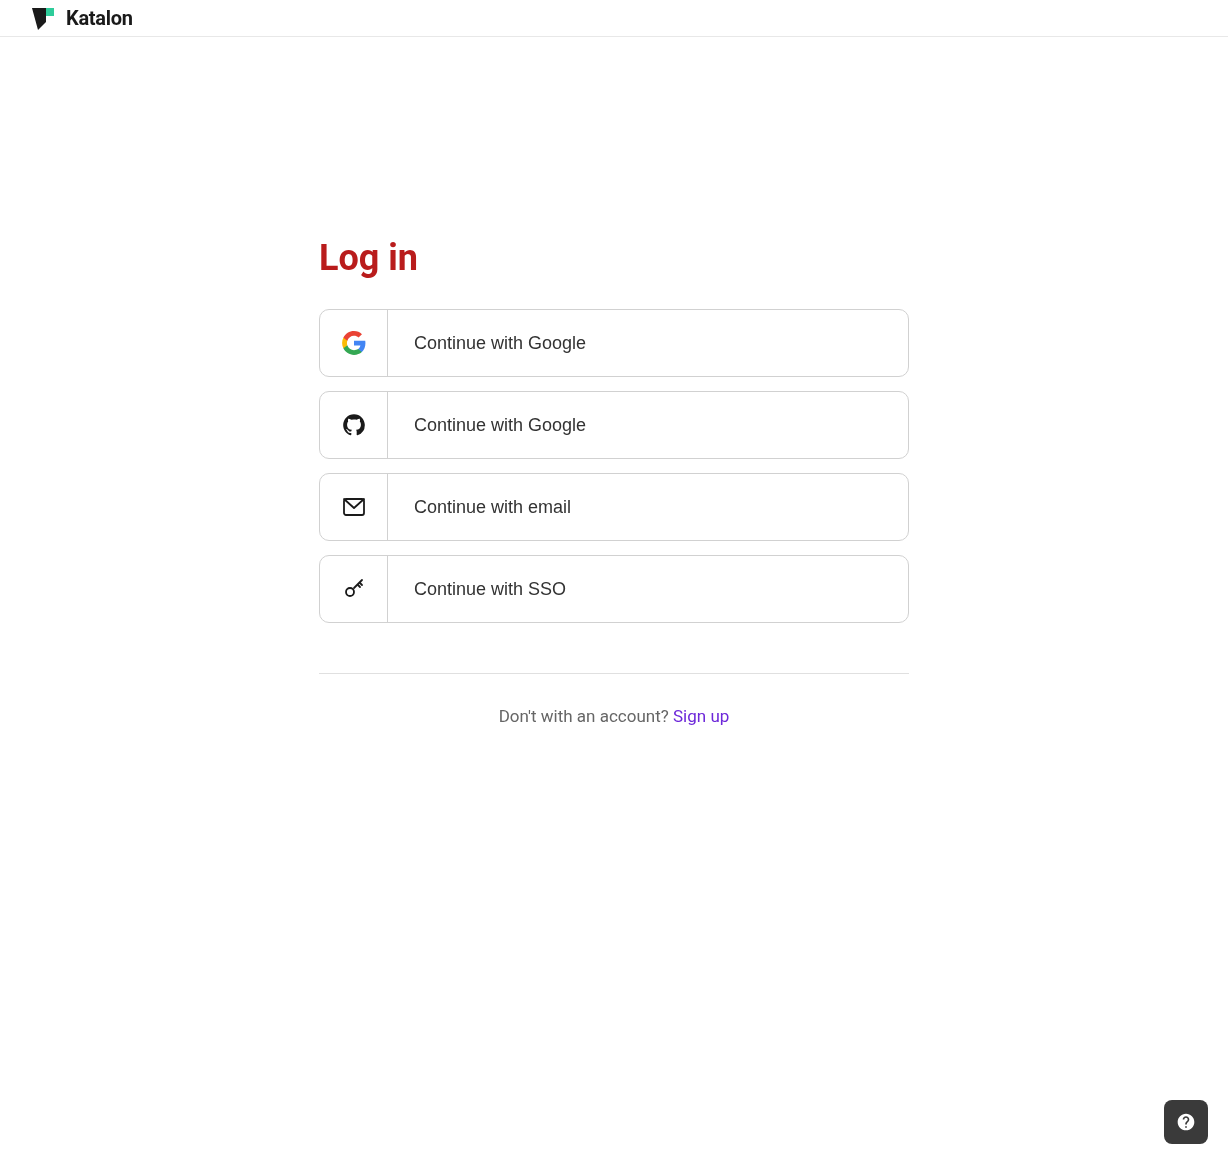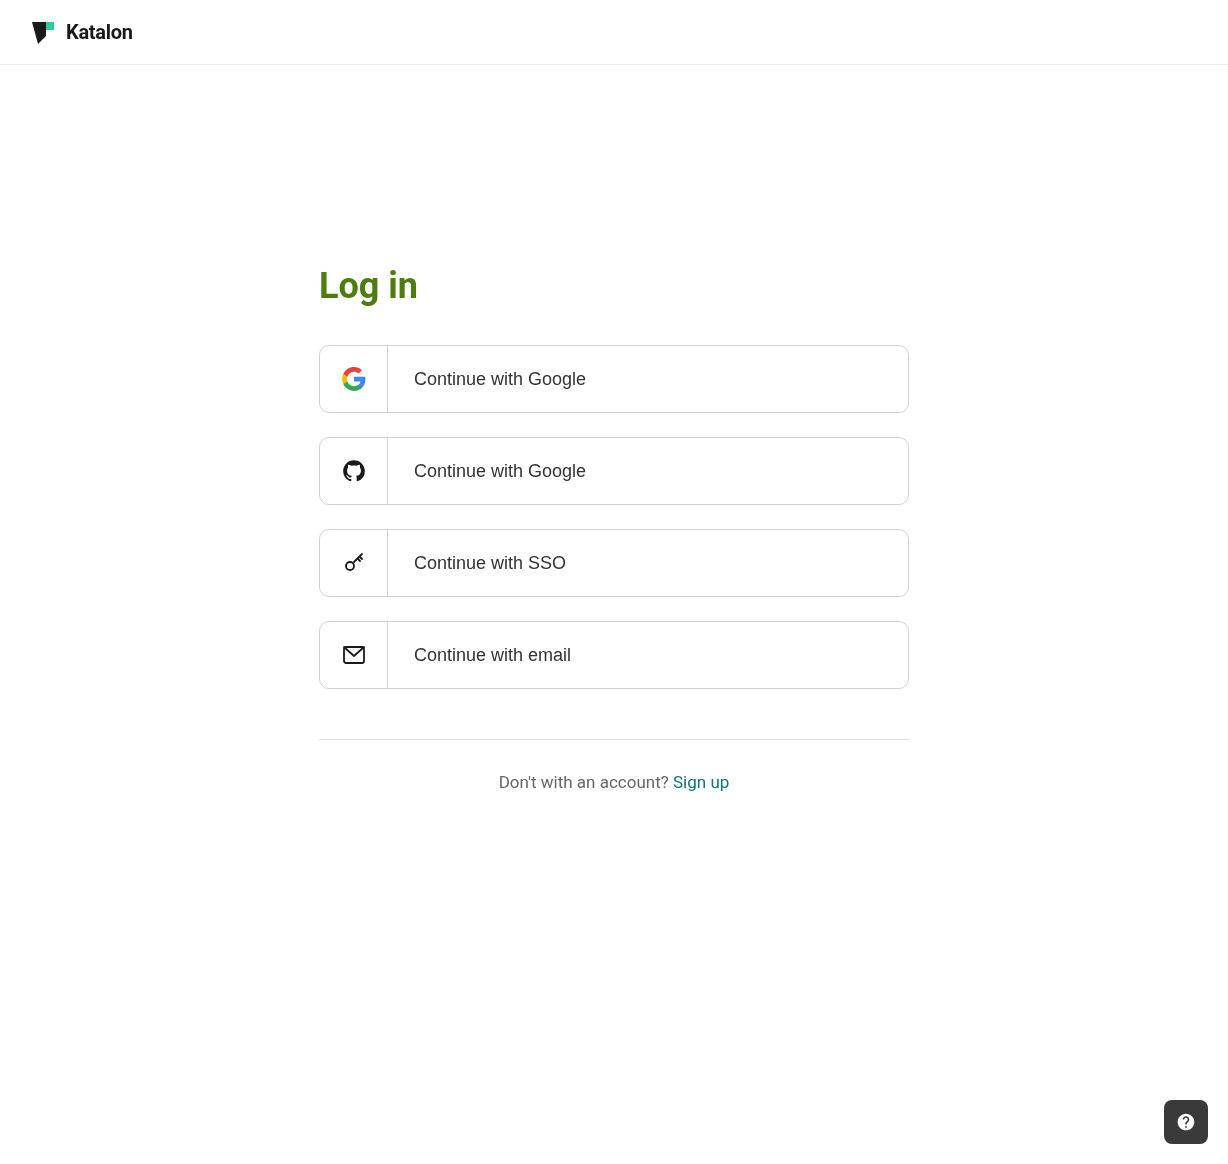--- a/index.html
+++ b/index.html
@@ -13,21 +13,21 @@
       background: #ffffff;
       min-height: 1164px;
       width: 1228px;
       position: relative;
     }
 
     
     .header {
       display: flex;
       align-items: flex-start;
-      padding: 18px 28px;
+      padding: 4px 28px;
       border-bottom: 1px solid #e8e8e8;
     }
 
     .logo-container {
       display: flex;
       align-items: center;
       gap: 10px;
       cursor: pointer;
     }
 
@@ -55,29 +55,29 @@
     .login-container {
       width: 590px;
       display: flex;
       flex-direction: column;
       align-items: flex-start;
     }
 
     .page-title {
       font-size: 36px;
       font-weight: 700;
-      color: #4d7c0f;
-      margin-bottom: 38px;
+      color: #b91c1c;
+      margin-bottom: 30px;
     }
 
     .buttons-container {
       width: 100%;
       display: flex;
       flex-direction: column;
-      gap: 24px;
+      gap: 14px;
     }
 
     .auth-button {
       width: 100%;
       display: flex;
       align-items: center;
       border: 1.5px solid #d1d1d1;
       border-radius: 10px;
       background: #ffffff;
       cursor: pointer;
@@ -139,21 +139,21 @@
 
     
     .signup-text {
       width: 100%;
       text-align: center;
       font-size: 17px;
       color: #666666;
     }
 
     .signup-link {
-      color: #0f766e;
+      color: #6d28d9;
       text-decoration: none;
       cursor: pointer;
       text-align: center;
     }
 
     
     .bottom-right-btn {
       position: fixed;
       bottom: 20px;
       right: 20px;
@@ -212,41 +212,41 @@
       <button class="auth-button">
         <div class="auth-button-icon github-icon">
           <svg viewBox="0 0 24 24" xmlns="http://www.w3.org/2000/svg">
             <path d="M12 2C6.477 2 2 6.484 2 12.017c0 4.425 2.865 8.18 6.839 9.504.5.092.682-.217.682-.483 0-.237-.008-.868-.013-1.703-2.782.605-3.369-1.343-3.369-1.343-.454-1.158-1.11-1.466-1.11-1.466-.908-.62.069-.608.069-.608 1.003.07 1.531 1.032 1.531 1.032.892 1.53 2.341 1.088 2.91.832.092-.647.35-1.088.636-1.338-2.22-.253-4.555-1.113-4.555-4.951 0-1.093.39-1.988 1.029-2.688-.103-.253-.446-1.272.098-2.65 0 0 .84-.27 2.75 1.026A9.564 9.564 0 0112 6.844c.85.004 1.705.115 2.504.337 1.909-1.296 2.747-1.027 2.747-1.027.546 1.379.202 2.398.1 2.651.64.7 1.028 1.595 1.028 2.688 0 3.848-2.339 4.695-4.566 4.943.359.309.678.92.678 1.855 0 1.338-.012 2.419-.012 2.747 0 .268.18.58.688.482A10.019 10.019 0 0022 12.017C22 6.484 17.522 2 12 2z"></path>
           </svg>
         </div>
         <span class="auth-button-label">Continue with Google</span>
       </button>
 
       <button class="auth-button">
+        <div class="auth-button-icon email-icon">
+          <svg viewBox="0 0 24 24" width="26" height="26" xmlns="http://www.w3.org/2000/svg" fill="none" stroke="#333333" stroke-width="1.8" stroke-linecap="round" stroke-linejoin="round">
+            <rect x="2" y="4" width="20" height="16" rx="2"></rect>
+            <polyline points="2,4 12,13 22,4"></polyline>
+          </svg>
+        </div>
+        <span class="auth-button-label">Continue with email</span>
+      </button>
+
+      <button class="auth-button">
         <div class="auth-button-icon sso-icon">
           <svg viewBox="0 0 24 24" width="26" height="26" xmlns="http://www.w3.org/2000/svg" fill="none" stroke="#333333" stroke-width="1.8" stroke-linecap="round" stroke-linejoin="round">
             <circle cx="8" cy="15" r="4"></circle>
             <path d="M12 11l8-8"></path>
             <path d="M18 6l2 2"></path>
             <path d="M16 8l2 2"></path>
           </svg>
         </div>
         <span class="auth-button-label">Continue with SSO</span>
       </button>
 
-      <button class="auth-button">
-        <div class="auth-button-icon email-icon">
-          <svg viewBox="0 0 24 24" width="26" height="26" xmlns="http://www.w3.org/2000/svg" fill="none" stroke="#333333" stroke-width="1.8" stroke-linecap="round" stroke-linejoin="round">
-            <rect x="2" y="4" width="20" height="16" rx="2"></rect>
-            <polyline points="2,4 12,13 22,4"></polyline>
-          </svg>
-        </div>
-        <span class="auth-button-label">Continue with email</span>
-      </button>
-
     </div>
 
     <div class="divider"></div>
 
     <div class="signup-text">
       <span>Don't with an account?</span>
       <span> </span>
       <a class="signup-link" href="#">Sign up</a>
     </div>
 

